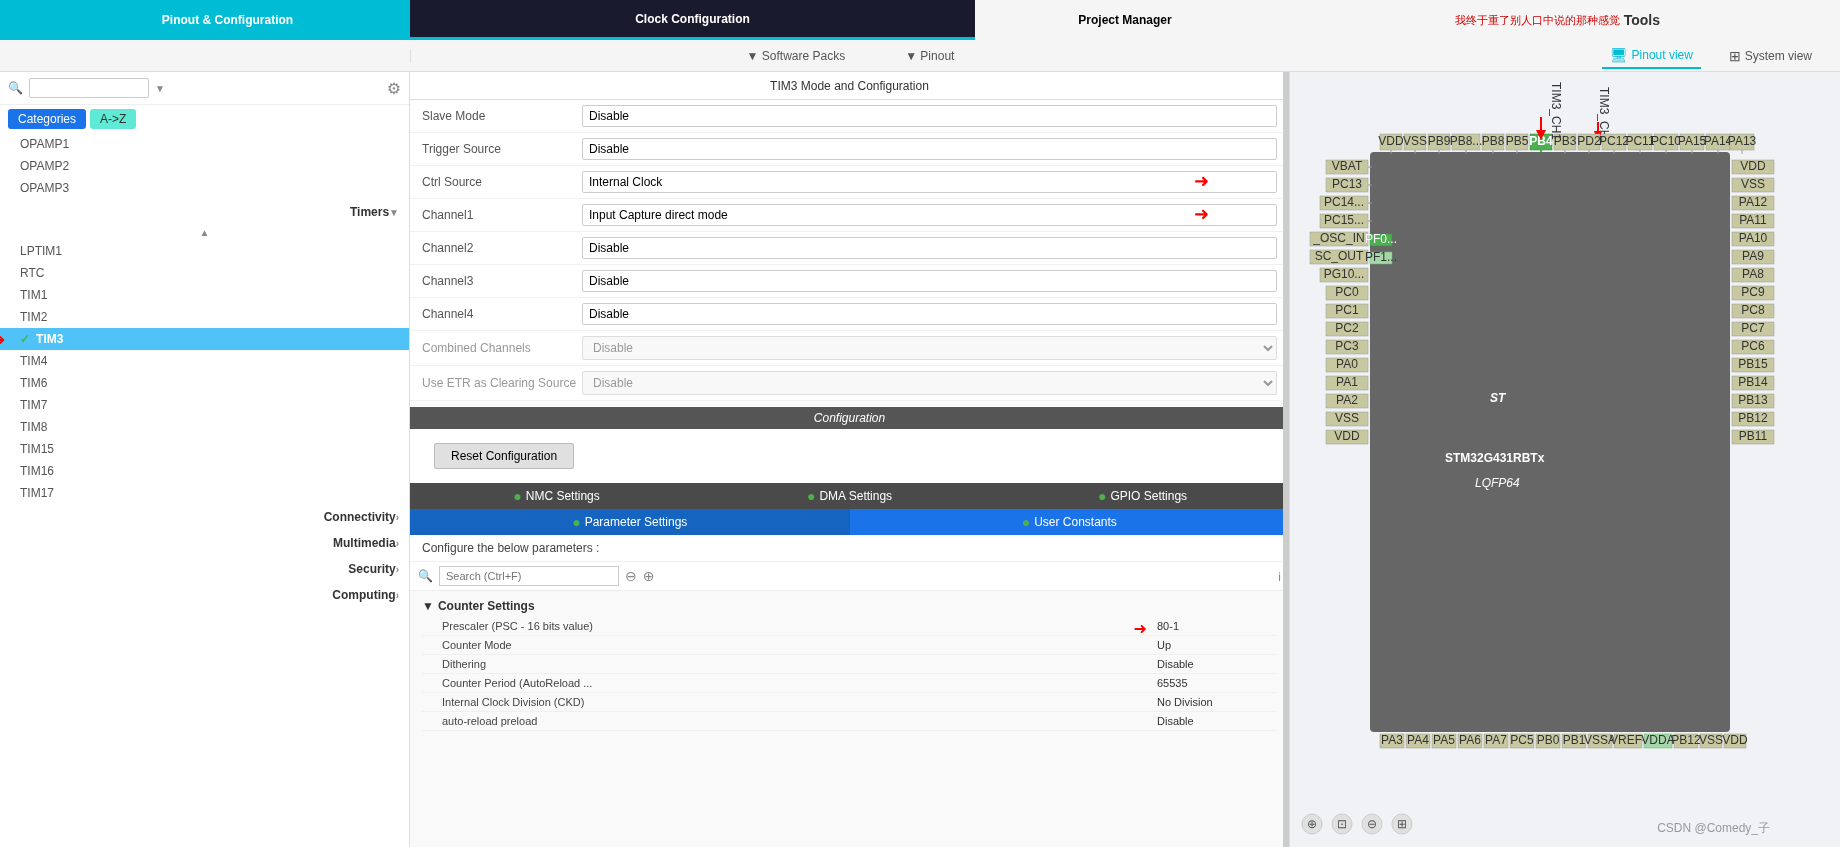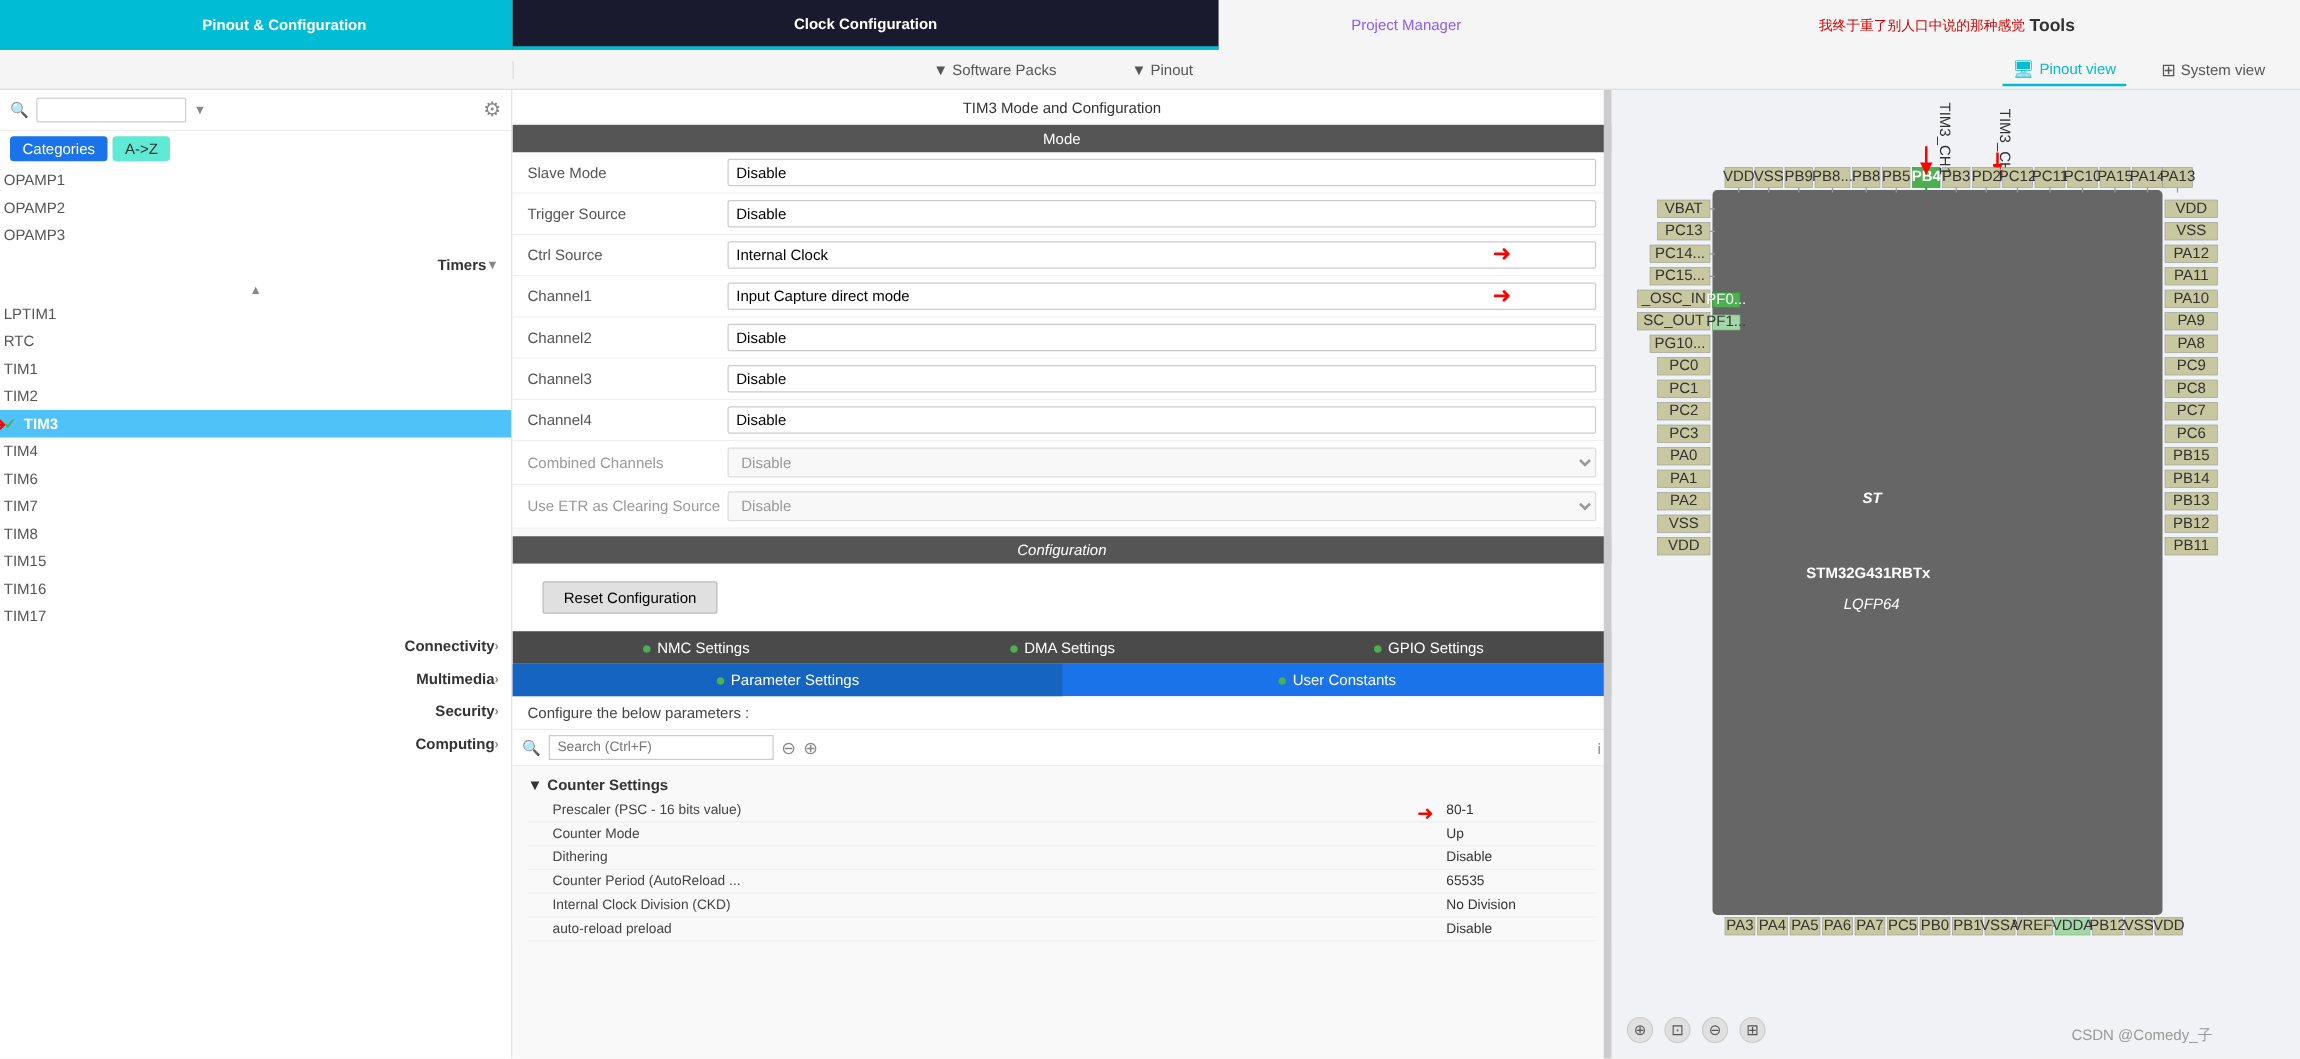--- a/index.html
+++ b/index.html
@@ -2,21 +2,21 @@
 <html><head>
   <meta charset="utf-8">
   <style>
     * { box-sizing: border-box; margin: 0; padding: 0; font-family: Arial, sans-serif; font-size: 12px; }
     body { background: #f0f0f0; overflow: hidden; width: 1840px; height: 847px; }
 
     
     .header { display: flex; height: 40px; width: 100%; }
     .header-pinout { background: #00bcd4; color: white; display: flex; align-items: center; justify-content: center; width: 410px; font-size: 15px; font-weight: bold; padding-left: 45px; }
     .header-clock { background: #1a1a2e; color: white; display: flex; align-items: center; justify-content: center; flex: 1; font-size: 15px; font-weight: bold; border-bottom: 3px solid #00bcd4; }
-    .header-project { background: #f5f5f5; color: #8b5cf6; display: flex; align-items: center; justify-content: center; width: 300px; font-size: 15px; font-weight: normal; text-align: center; }
+    .header-project { background: #f5f5f5; color: #000000; display: flex; align-items: center; justify-content: center; width: 300px; font-size: 15px; font-weight: bold; text-align: center; }
     .header-tools { background: #f5f5f5; color: #cc0000; display: flex; align-items: center; justify-content: center; flex: 1; font-size: 13px; }
 
     
     .subheader { display: flex; height: 32px; background: #f5f5f5; border-bottom: 1px solid #ddd; align-items: center; }
     .subheader-left { width: 410px; }
     .subheader-center { flex: 1; display: flex; align-items: center; justify-content: center; gap: 60px; border-left: 1px solid #ddd; }
     .subheader-right { width: 550px; display: flex; align-items: center; justify-content: flex-end; gap: 20px; padding-right: 20px; }
     .subheader-btn { color: #555; font-size: 12px; cursor: pointer; display: flex; align-items: center; gap: 4px; }
     .view-btn { display: flex; align-items: center; gap: 4px; font-size: 12px; color: #555; cursor: pointer; padding: 4px 8px; }
     .view-btn.active { color: #00bcd4; border-bottom: 2px solid #00bcd4; }
@@ -26,21 +26,21 @@
 
     
     .sidebar { width: 410px; background: white; border-right: 1px solid #ddd; overflow-y: auto; flex-shrink: 0; }
     .sidebar-search { display: flex; align-items: center; padding: 6px 8px; border-bottom: 1px solid #eee; gap: 6px; }
     .sidebar-search input { border: 1px solid #ccc; padding: 3px 6px; font-size: 12px; width: 120px; border-radius: 2px; }
     .sidebar-gear { margin-left: auto; color: #888; cursor: pointer; font-size: 16px; }
     .sidebar-tabs { display: flex; padding: 4px 8px; gap: 4px; }
     .sidebar-tab { padding: 3px 10px; font-size: 11px; cursor: pointer; border-radius: 3px; }
     .sidebar-tab.active { background: #1a73e8; color: white; }
     .sidebar-tab.inactive { background: #5eead4; color: #333; }
-    .sidebar-item { padding: 4px 3px; cursor: pointer; color: #555; font-size: 12px; }
+    .sidebar-item { padding: 4px 20px; cursor: pointer; color: #555; font-size: 12px; }
     .sidebar-item.selected { background: #4fc3f7; color: white; font-weight: bold; }
     .sidebar-section { padding: 6px 10px; font-weight: bold; color: #333; font-size: 12px; display: flex; align-items: center; justify-content: flex-end; cursor: pointer; }
     .expand-icon { font-size: 10px; color: #888; }
 
     
     .center-panel { flex: 1; background: #f9f9f9; overflow-y: auto; border-right: 1px solid #ddd; }
     .panel-title { background: white; text-align: center; padding: 6px; font-size: 13px; color: #333; border-bottom: 1px solid #ddd; }
     .section-header { background: #555; color: white; text-align: center; padding: 4px; font-size: 12px; }
     .form-row { display: flex; align-items: center; padding: 5px 12px; border-bottom: 1px solid #f0f0f0; background: white; }
     .form-label { width: 160px; color: #555; font-size: 12px; flex-shrink: 0; }
@@ -202,23 +202,20 @@
     </div>
   </div>
 
   <div class="center-panel" style="position:relative;">
     <div class="panel-title">
       <span>TIM3 Mode and Configuration</span>
     </div>
 
     <div style="position:absolute; right:0; top:0; bottom:0; width:6px; background:#ccc; cursor:ew-resize; z-index:10;"></div>
 
-    <div class="section-header">
-      <span>Mode</span>
-    </div>
 
     <div class="form-row">
       <span class="form-label">Slave Mode</span>
       <select class="form-select">
         <option>Disable</option>
       </select>
     </div>
     <div class="form-row">
       <span class="form-label">Trigger Source</span>
       <select class="form-select">

